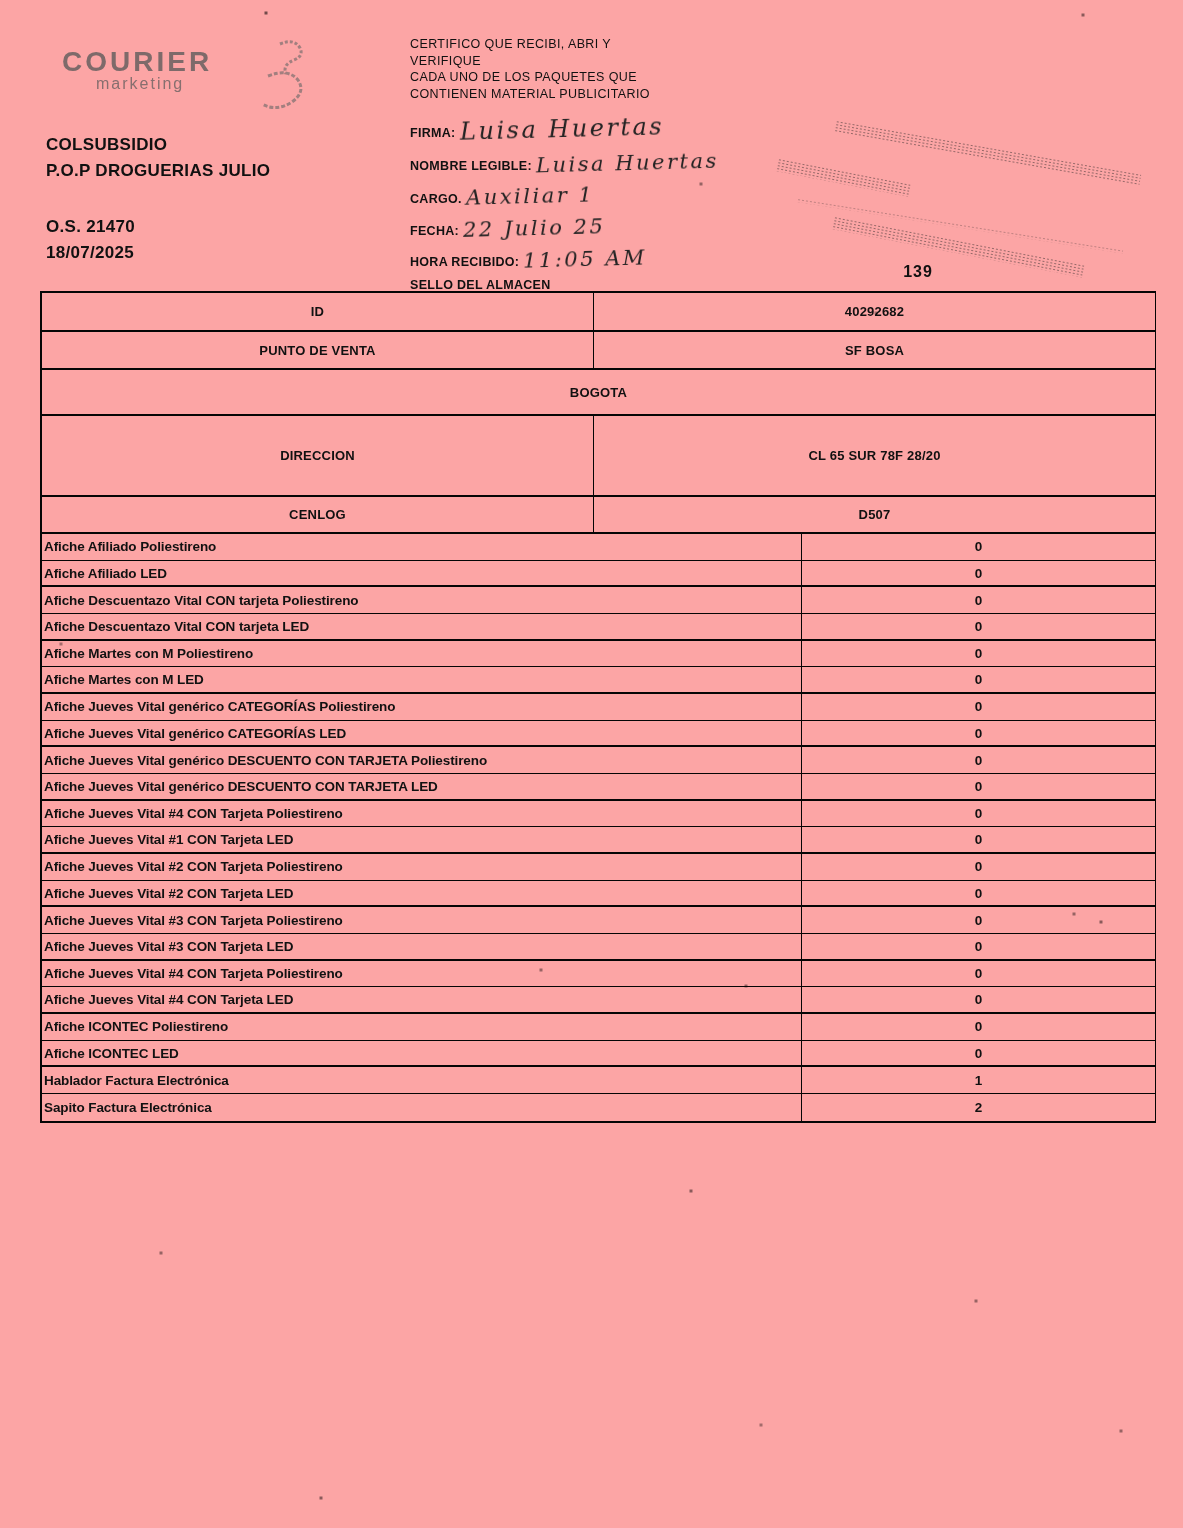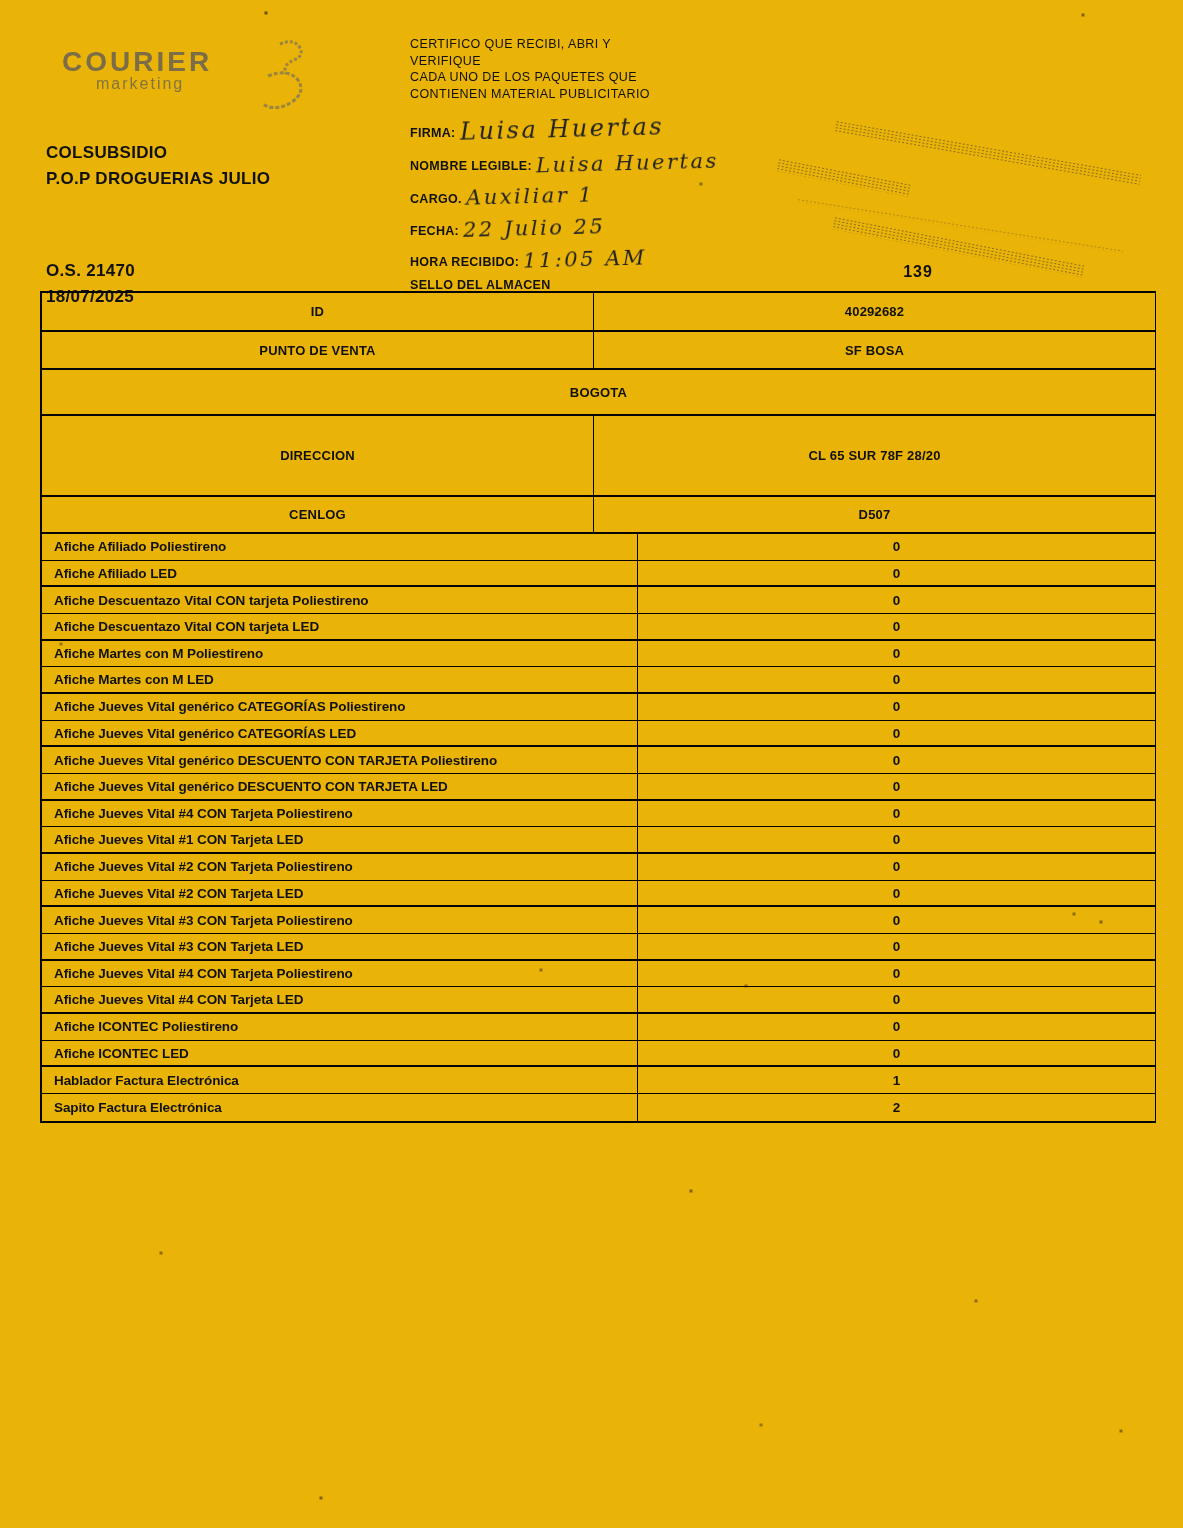--- a/index.html
+++ b/index.html
@@ -1,27 +1,27 @@
 <!DOCTYPE html>
 <html><head>
 <meta charset="utf-8">
 <style>
   html,body{margin:0;padding:0;background:#e8e8e8;}
   .page{
-    position:relative;width:1183px;height:1528px;background:#eab308;
+    position:relative;width:1183px;height:1528px;background:#fca5a5;
     font-family:"Liberation Sans",sans-serif;color:#111;overflow:hidden;
   }
   
   .logo{position:absolute;left:62px;top:46px;color:#5a5a5a;filter:blur(0.6px);}
   .logo-name{font-size:28px;font-weight:bold;letter-spacing:3px;opacity:.78;}
   .logo-tagline{font-size:16px;letter-spacing:2px;margin-left:34px;margin-top:-3px;opacity:.72;}
   .logo-swoosh{position:absolute;left:188px;top:-10px;opacity:.6;}
   
-  .client-block{position:absolute;left:46px;top:140px;font-weight:bold;font-size:17px;line-height:1.5;letter-spacing:.3px;}
-  .order-block{position:absolute;left:46px;top:214px;font-weight:bold;font-size:17px;line-height:1.5;letter-spacing:.3px;margin-top:44px;}
+  .client-block{position:absolute;left:46px;top:132px;font-weight:bold;font-size:17px;line-height:1.5;letter-spacing:.3px;}
+  .order-block{position:absolute;left:46px;top:214px;font-weight:bold;font-size:17px;line-height:1.5;letter-spacing:.3px;}
   
   .cert-form{position:absolute;left:410px;top:36px;width:420px;}
   .cert-line{font-size:12.5px;font-weight:normal;letter-spacing:.4px;line-height:1.32;}
   .fields{margin-top:13px;}
   .field-row{display:flex;align-items:baseline;gap:4px;}
   .field-label{font-size:12.5px;font-weight:bold;white-space:nowrap;letter-spacing:.3px;}
   .hw{font-family:"DejaVu Serif",serif;font-style:italic;font-size:21px;letter-spacing:2.5px;
       display:inline-block;transform:rotate(-1.5deg);color:#222;filter:blur(0.25px);white-space:nowrap;}
   .hw-big{font-size:24px;}
   .fr-firma{min-height:36px;}
@@ -49,22 +49,22 @@
       display:flex;align-items:center;justify-content:center;font-weight:bold;font-size:13px;letter-spacing:.2px;}
   .hcell-value{flex:1;display:flex;align-items:center;justify-content:center;font-weight:bold;font-size:13px;letter-spacing:.2px;}
   .h-id{height:37px;}
   .h-pdv{height:36px;}
   .h-ciudad{height:44px;}
   .h-dir{height:79px;}
   .h-cenlog{height:35px;}
   .item-row{display:flex;height:26.68px;box-sizing:border-box;border-bottom:1.4px solid #050505;align-items:stretch;}
   .item-row:nth-child(even){border-bottom-width:2.2px;}
   .item-row:last-child{border-bottom:none;}
-  .item-label{width:596px;box-sizing:border-box;border-right:1.3px solid #050505;
-      padding-left:12px;display:flex;align-items:center;font-size:13.5px;font-weight:bold;
+  .item-label{width:760px;box-sizing:border-box;border-right:1.3px solid #050505;
+      padding-left:2px;display:flex;align-items:center;font-size:13.5px;font-weight:bold;
       letter-spacing:-.1px;white-space:nowrap;overflow:hidden;}
   .item-qty{flex:1;display:flex;align-items:center;justify-content:center;font-size:13.5px;font-weight:bold;}
   
   .noise{position:absolute;top:0;left:0;width:2px;height:2px;background:transparent;pointer-events:none;
     box-shadow:
       265px 12px 0 0.5px rgba(0,0,0,.55),
       1082px 14px 0 0.5px rgba(0,0,0,.45),
       700px 183px 0 0.5px rgba(0,0,0,.4),
       875px 312px 0 0.5px rgba(0,0,0,.35),
       1100px 921px 0 0.5px rgba(0,0,0,.45),

